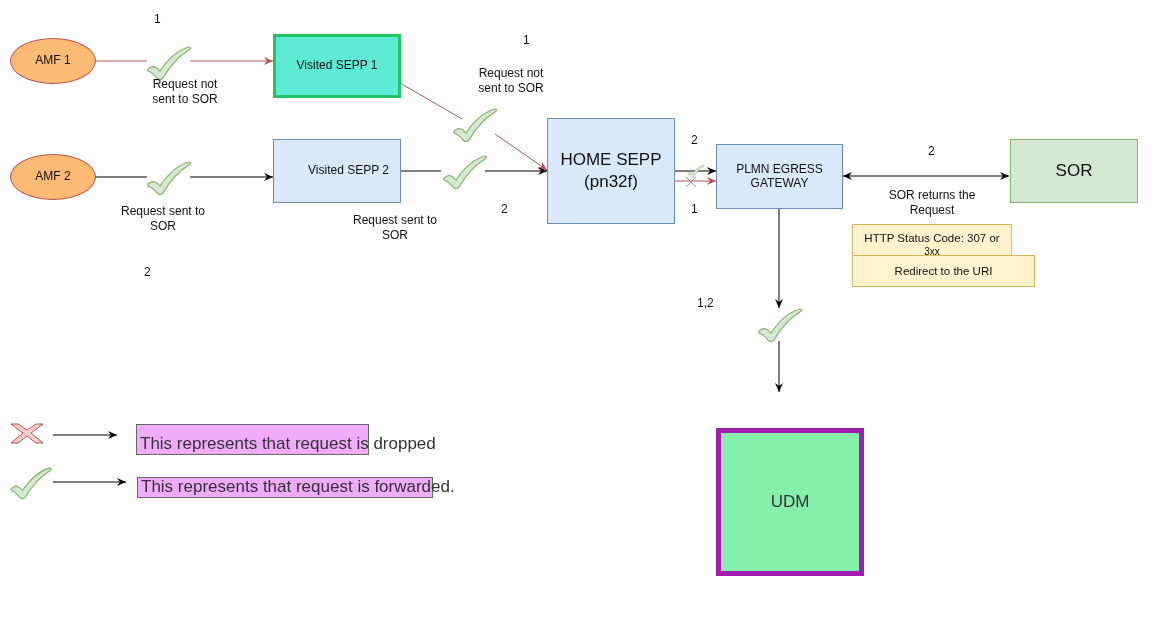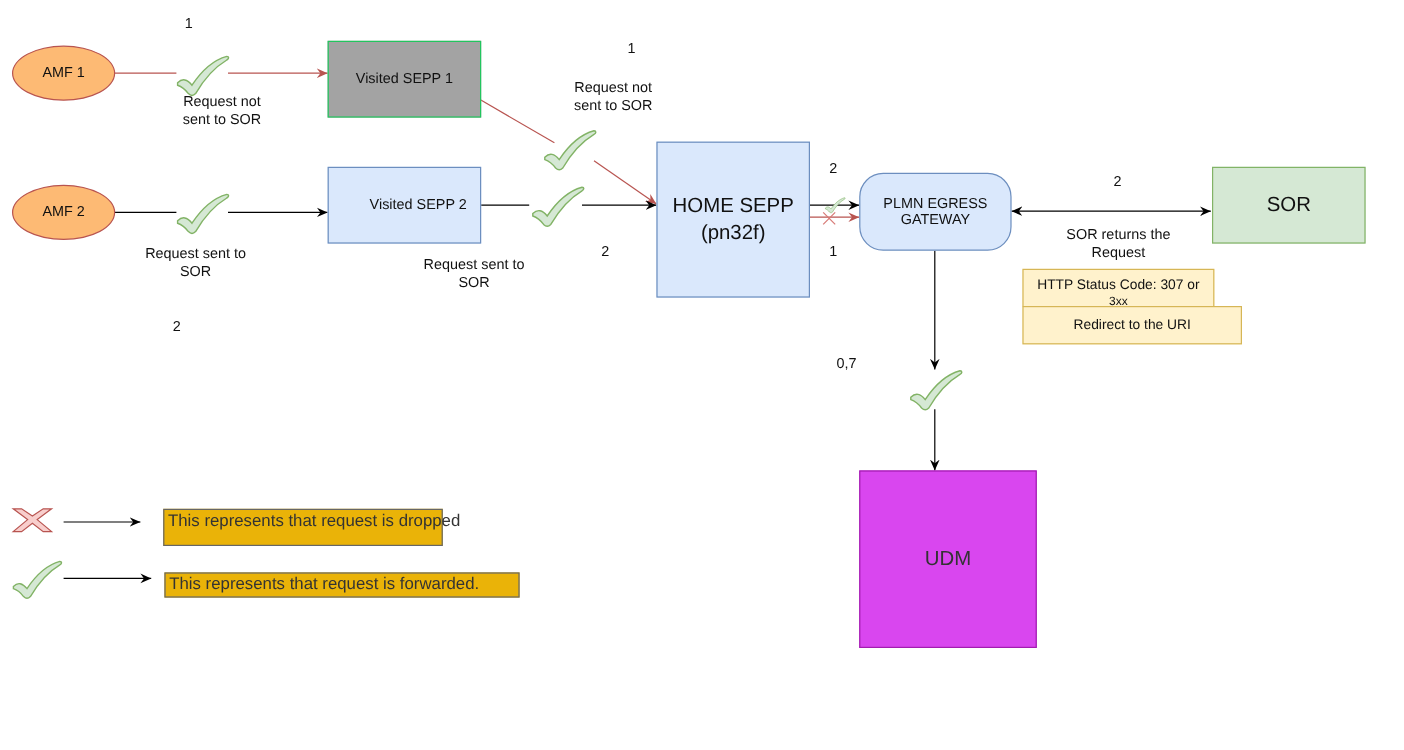--- a/index.html
+++ b/index.html
@@ -5,27 +5,27 @@
   html, body { margin: 0; padding: 0; background: #ffffff; }
   body { width: 1170px; height: 625px; position: relative; overflow: hidden;
          font-family: "Liberation Sans", sans-serif; color: #111; }
   svg#diagram { position: absolute; left: 0; top: 0; }
   .node { position: absolute; box-sizing: border-box; display: flex; align-items: center;
           justify-content: center; text-align: center; font-size: 12px; line-height: 1.15; }
   .lbl { position: absolute; font-size: 12px; text-align: center; line-height: 15px; white-space: nowrap; }
   .num { position: absolute; font-size: 12px; }
   .ellipse { border-radius: 50%; background: #fdba74; border: 1px solid #b85450; }
   .blue { background: #dae8fc; border: 1px solid #6c8ebf; }
-  .white { background: #a3a3a3; border: 1px solid #22c55e; justify-content: center; }
+  .white { background: #5eead4; border: 3px solid #22c55e; justify-content: center; }
   .green { background: #d5e8d4; border: 1px solid #82b366; }
-  .grey { background: #d946ef; border: 1px solid #a21caf; color: #333; }
+  .grey { background: #86efac; border: 5px solid #a21caf; color: #333; margin-top: 36px; }
   .note { position: absolute; background: #fff2cc; border: 1px solid #d6b656; box-sizing: border-box;
           font-size: 11.5px; text-align: center; line-height: 14px; }
-  .legend-box { position: absolute; box-sizing: border-box; background: #eab308; border: 1px solid #666;
-          font-size: 14px; color: #333; padding: 0 3px; display: flex; align-items: flex-start; white-space: nowrap; }
+  .legend-box { position: absolute; box-sizing: border-box; background: #f0abfc; border: 1px solid #666;
+          font-size: 17px; color: #333; padding: 0 3px; display: flex; align-items: flex-end; white-space: nowrap; }
 </style>
 </head>
 <body>
 
 <svg id="diagram" width="1170" height="625">
   <defs>
     <marker id="arrBlack" markerWidth="10" markerHeight="10" refX="9" refY="5" orient="auto" markerUnits="userSpaceOnUse">
       <path d="M0,1 L9,5 L0,9 L3,5 Z" fill="#000"></path>
     </marker>
     <marker id="arrBlackStart" markerWidth="10" markerHeight="10" refX="1" refY="5" orient="auto" markerUnits="userSpaceOnUse">
@@ -84,25 +84,25 @@
 </div>
 <div class="node ellipse" style="left:10px;top:154px;width:86px;height:46px;">
   <span>AMF 2</span>
 </div>
 <div class="node white" style="left:273px;top:34px;width:128px;height:64px;">
   <span>Visited SEPP 1</span>
 </div>
 <div class="node blue" style="left:273px;top:139px;width:128px;height:64px;padding-left:23px;">
   <span>Visited SEPP 2</span>
 </div>
-<div class="node blue" style="left:547px;top:118px;width:128px;height:130px;font-size:17px;flex-direction:column;line-height:22px;">
+<div class="node blue" style="left:547px;top:118px;width:128px;height:106px;font-size:17px;flex-direction:column;line-height:22px;">
   <span>HOME SEPP</span>
   <span>(pn32f)</span>
 </div>
-<div class="node blue" style="left:716px;top:144px;width:127px;height:65px;flex-direction:column;border-radius:20px;">
+<div class="node blue" style="left:716px;top:144px;width:127px;height:65px;flex-direction:column;">
   <span>PLMN EGRESS</span>
   <span>GATEWAY</span>
 </div>
 <div class="node green" style="left:1010px;top:139px;width:128px;height:64px;font-size:17px;">
   <span>SOR</span>
 </div>
 <div class="node grey" style="left:716px;top:392px;width:148px;height:148px;font-size:17px;">
   <span>UDM</span>
 </div>
 
@@ -135,20 +135,20 @@
   <span>Redirect to the URI</span>
 </div>
 
 <span class="num" style="left:154px;top:12px;">1</span>
 <span class="num" style="left:144px;top:265px;">2</span>
 <span class="num" style="left:523px;top:33px;">1</span>
 <span class="num" style="left:501px;top:202px;">2</span>
 <span class="num" style="left:691px;top:133px;">2</span>
 <span class="num" style="left:691px;top:202px;">1</span>
 <span class="num" style="left:928px;top:144px;">2</span>
-<span class="num" style="left:697px;top:296px;">0,7</span>
+<span class="num" style="left:697px;top:296px;">1,2</span>
 
 <div class="legend-box" style="left:136px;top:424px;width:233px;height:31px;">
   <span>This represents that request is dropped</span>
 </div>
 <div class="legend-box" style="left:137px;top:477px;width:296px;height:21px;">
   <span>This represents  that request is forwarded.</span>
 </div>
 
 </body></html>

